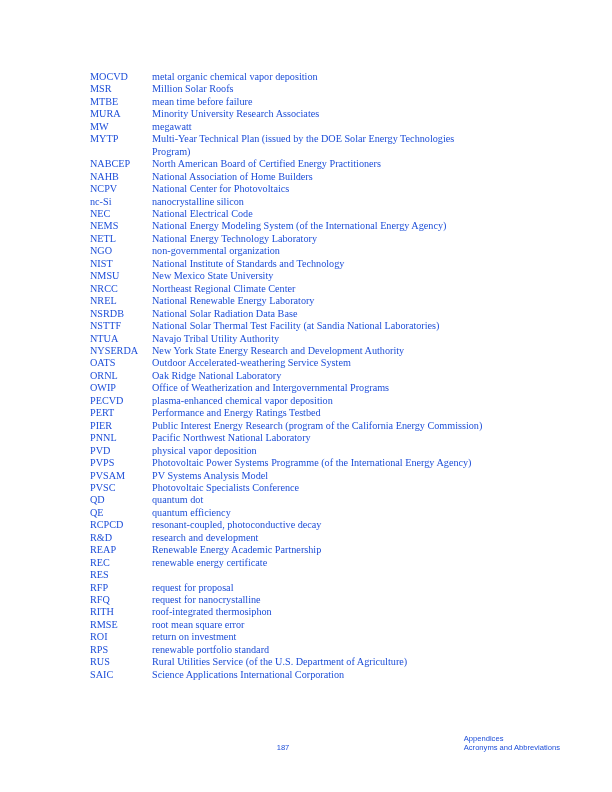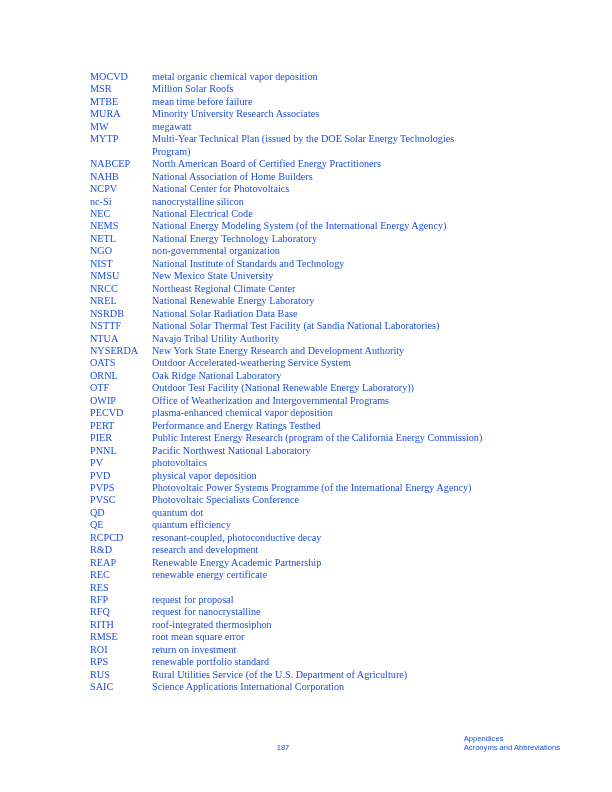--- a/index.html
+++ b/index.html
@@ -176,24 +176,20 @@
     <div class="row">
       <span class="abbr">OATS</span>
       <span class="def">Outdoor Accelerated-weathering Service System</span>
     </div>
 
     <div class="row">
       <span class="abbr">ORNL</span>
       <span class="def">Oak Ridge National Laboratory</span>
     </div>
 
-    <div class="row">
-      <span class="abbr">OTF</span>
-      <span class="def">Outdoor Test Facility (National Renewable Energy Laboratory))</span>
-    </div>
 
     <div class="row">
       <span class="abbr">OWIP</span>
       <span class="def">Office of Weatherization and Intergovernmental Programs</span>
     </div>
 
     <div class="row">
       <span class="abbr">PECVD</span>
       <span class="def">plasma-enhanced chemical vapor deposition</span>
     </div>
@@ -206,35 +202,35 @@
     <div class="row">
       <span class="abbr">PIER</span>
       <span class="def">Public Interest Energy Research (program of the California Energy Commission)</span>
     </div>
 
     <div class="row">
       <span class="abbr">PNNL</span>
       <span class="def">Pacific Northwest National Laboratory</span>
     </div>
 
-    <div class="row">
-      <span class="abbr">PV</span>
-      <span class="def">photovoltaics</span>
-    </div>
 
     <div class="row">
       <span class="abbr">PVD</span>
       <span class="def">physical vapor deposition</span>
     </div>
 
     <div class="row">
       <span class="abbr">PVPS</span>
       <span class="def">Photovoltaic Power Systems Programme (of the International Energy Agency)</span>
     </div>
 
+    <div class="row">
+      <span class="abbr">PVSAM</span>
+      <span class="def">PV Systems Analysis Model</span>
+    </div>
 
     <div class="row">
       <span class="abbr">PVSC</span>
       <span class="def">Photovoltaic Specialists Conference</span>
     </div>
 
     <div class="row">
       <span class="abbr">QD</span>
       <span class="def">quantum dot</span>
     </div>

